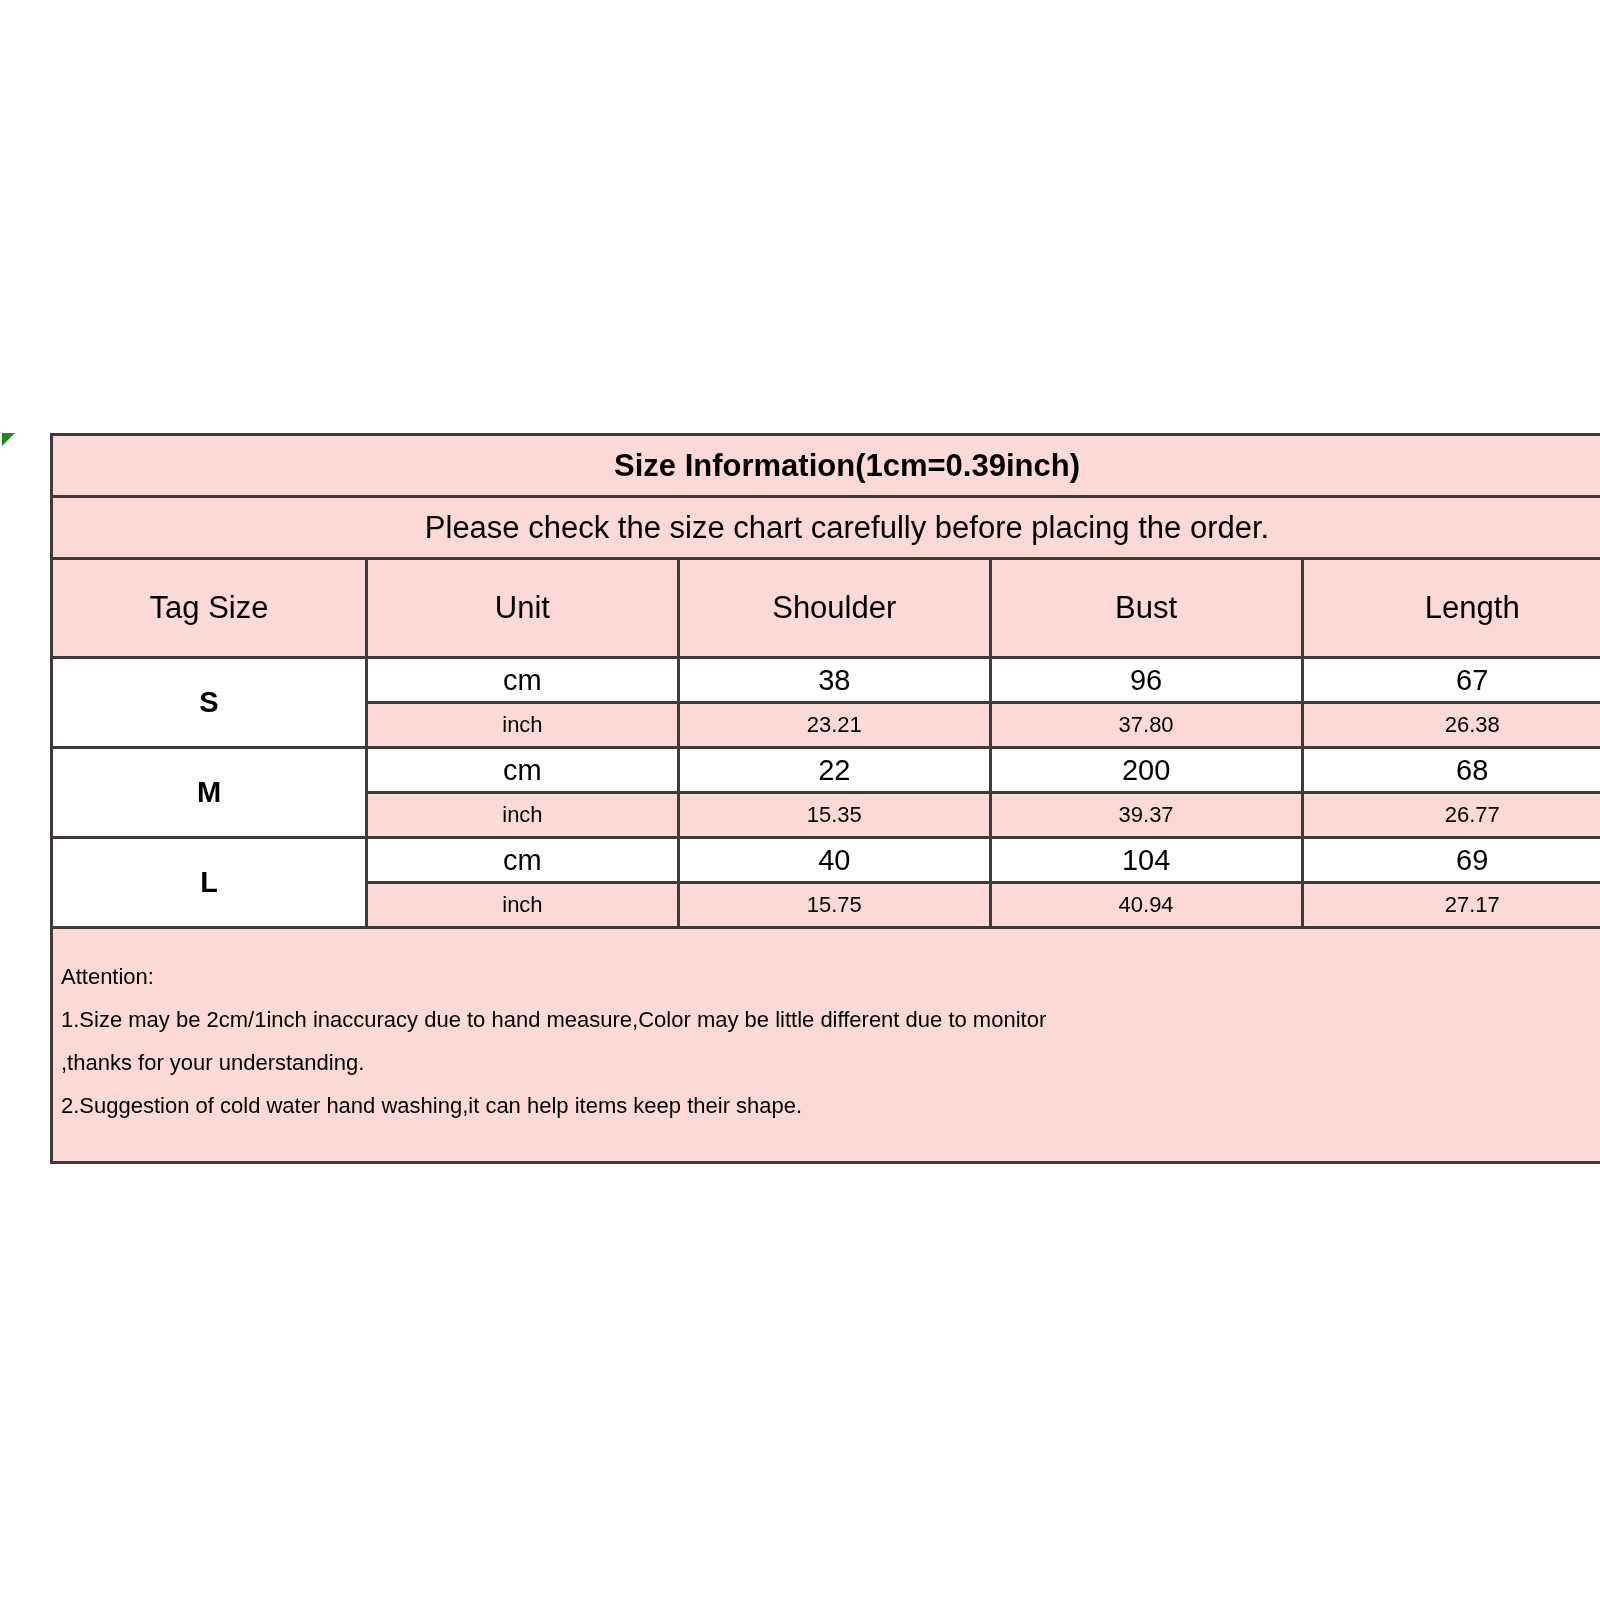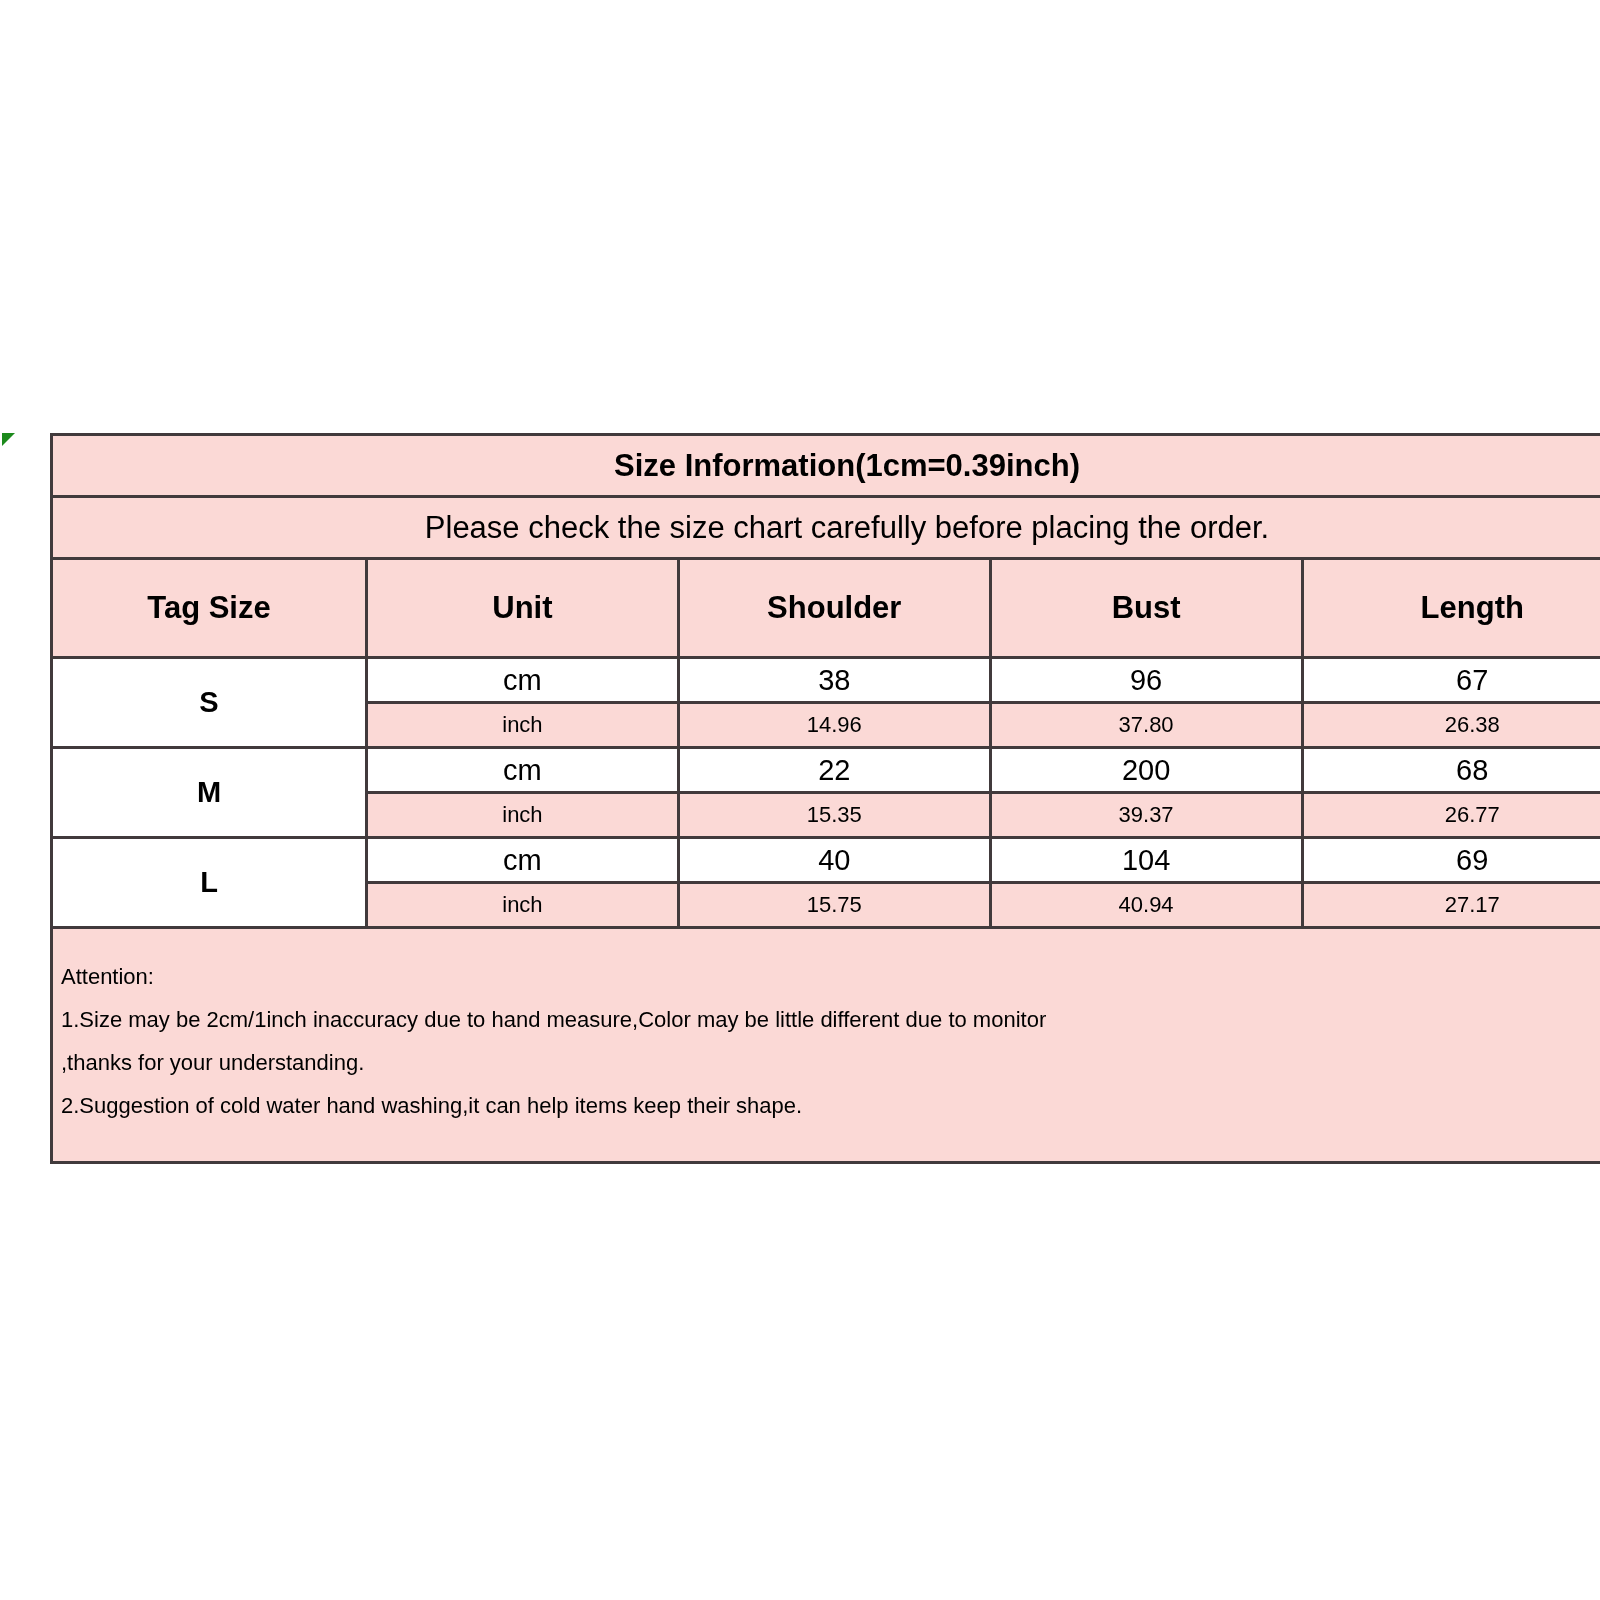--- a/index.html
+++ b/index.html
@@ -37,21 +37,21 @@
     font-weight: bold;
   }
   .subtitle-row td {
     height: 59px;
     font-size: 31px;
     font-weight: normal;
   }
   .header-row th {
     height: 96px;
     font-size: 31px;
-    font-weight: bold;
+    font-weight: normal;
   }
   .cm-row td {
     background: #ffffff;
     height: 42px;
     font-size: 29px;
   }
   .inch-row td {
     background: #fbd9d6;
     height: 42px;
     font-size: 22px;
@@ -120,21 +120,21 @@
 
   <tr class="cm-row">
     <td rowspan="2" class="tag-cell">S</td>
     <td class="unit-cell">cm</td>
     <td>38</td>
     <td>96</td>
     <td>67</td>
   </tr>
   <tr class="inch-row">
     <td class="unit-cell">inch</td>
-    <td>14.96</td>
+    <td>23.21</td>
     <td>37.80</td>
     <td>26.38</td>
   </tr>
 
   <tr class="cm-row">
     <td rowspan="2" class="tag-cell">M</td>
     <td class="unit-cell">cm</td>
     <td>22</td>
     <td>200</td>
     <td>68</td>

